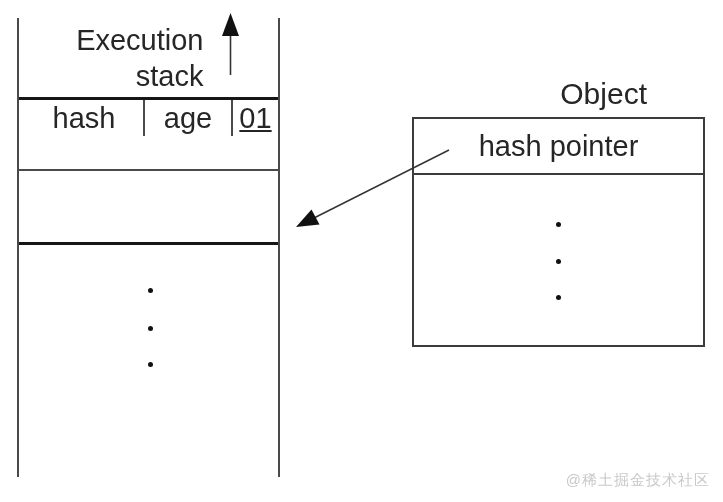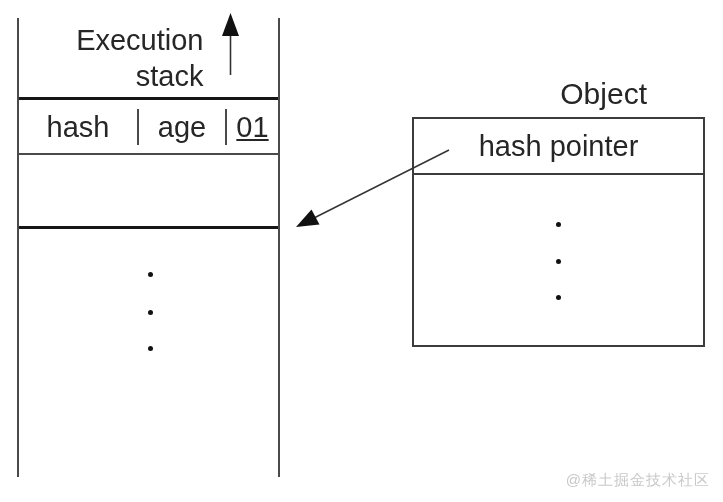--- a/index.html
+++ b/index.html
@@ -46,23 +46,24 @@
   }
   .sec-method {
     height: 102px;
     border-bottom: 2px solid #4a4a4a;
   }
   .sec-method .label {
     width: 190px;
     text-align: center;
   }
   .sec-row {
-    height: 55px;
+    height: 71px;
     border-bottom: 2px solid #4a4a4a;
-    align-items: center;
+    align-items: flex-start;
+    padding-left: 6px;
   }
   .cell {
     display: flex;
     align-items: center;
     justify-content: center;
     box-sizing: border-box;
   }
   .cell-hash { width: 120px; border-right: 2px solid #4a4a4a; }
   .cell-age  { width: 88px;  border-right: 2px solid #4a4a4a; }
   .cell-tag  { flex: 1; text-decoration: underline; }

